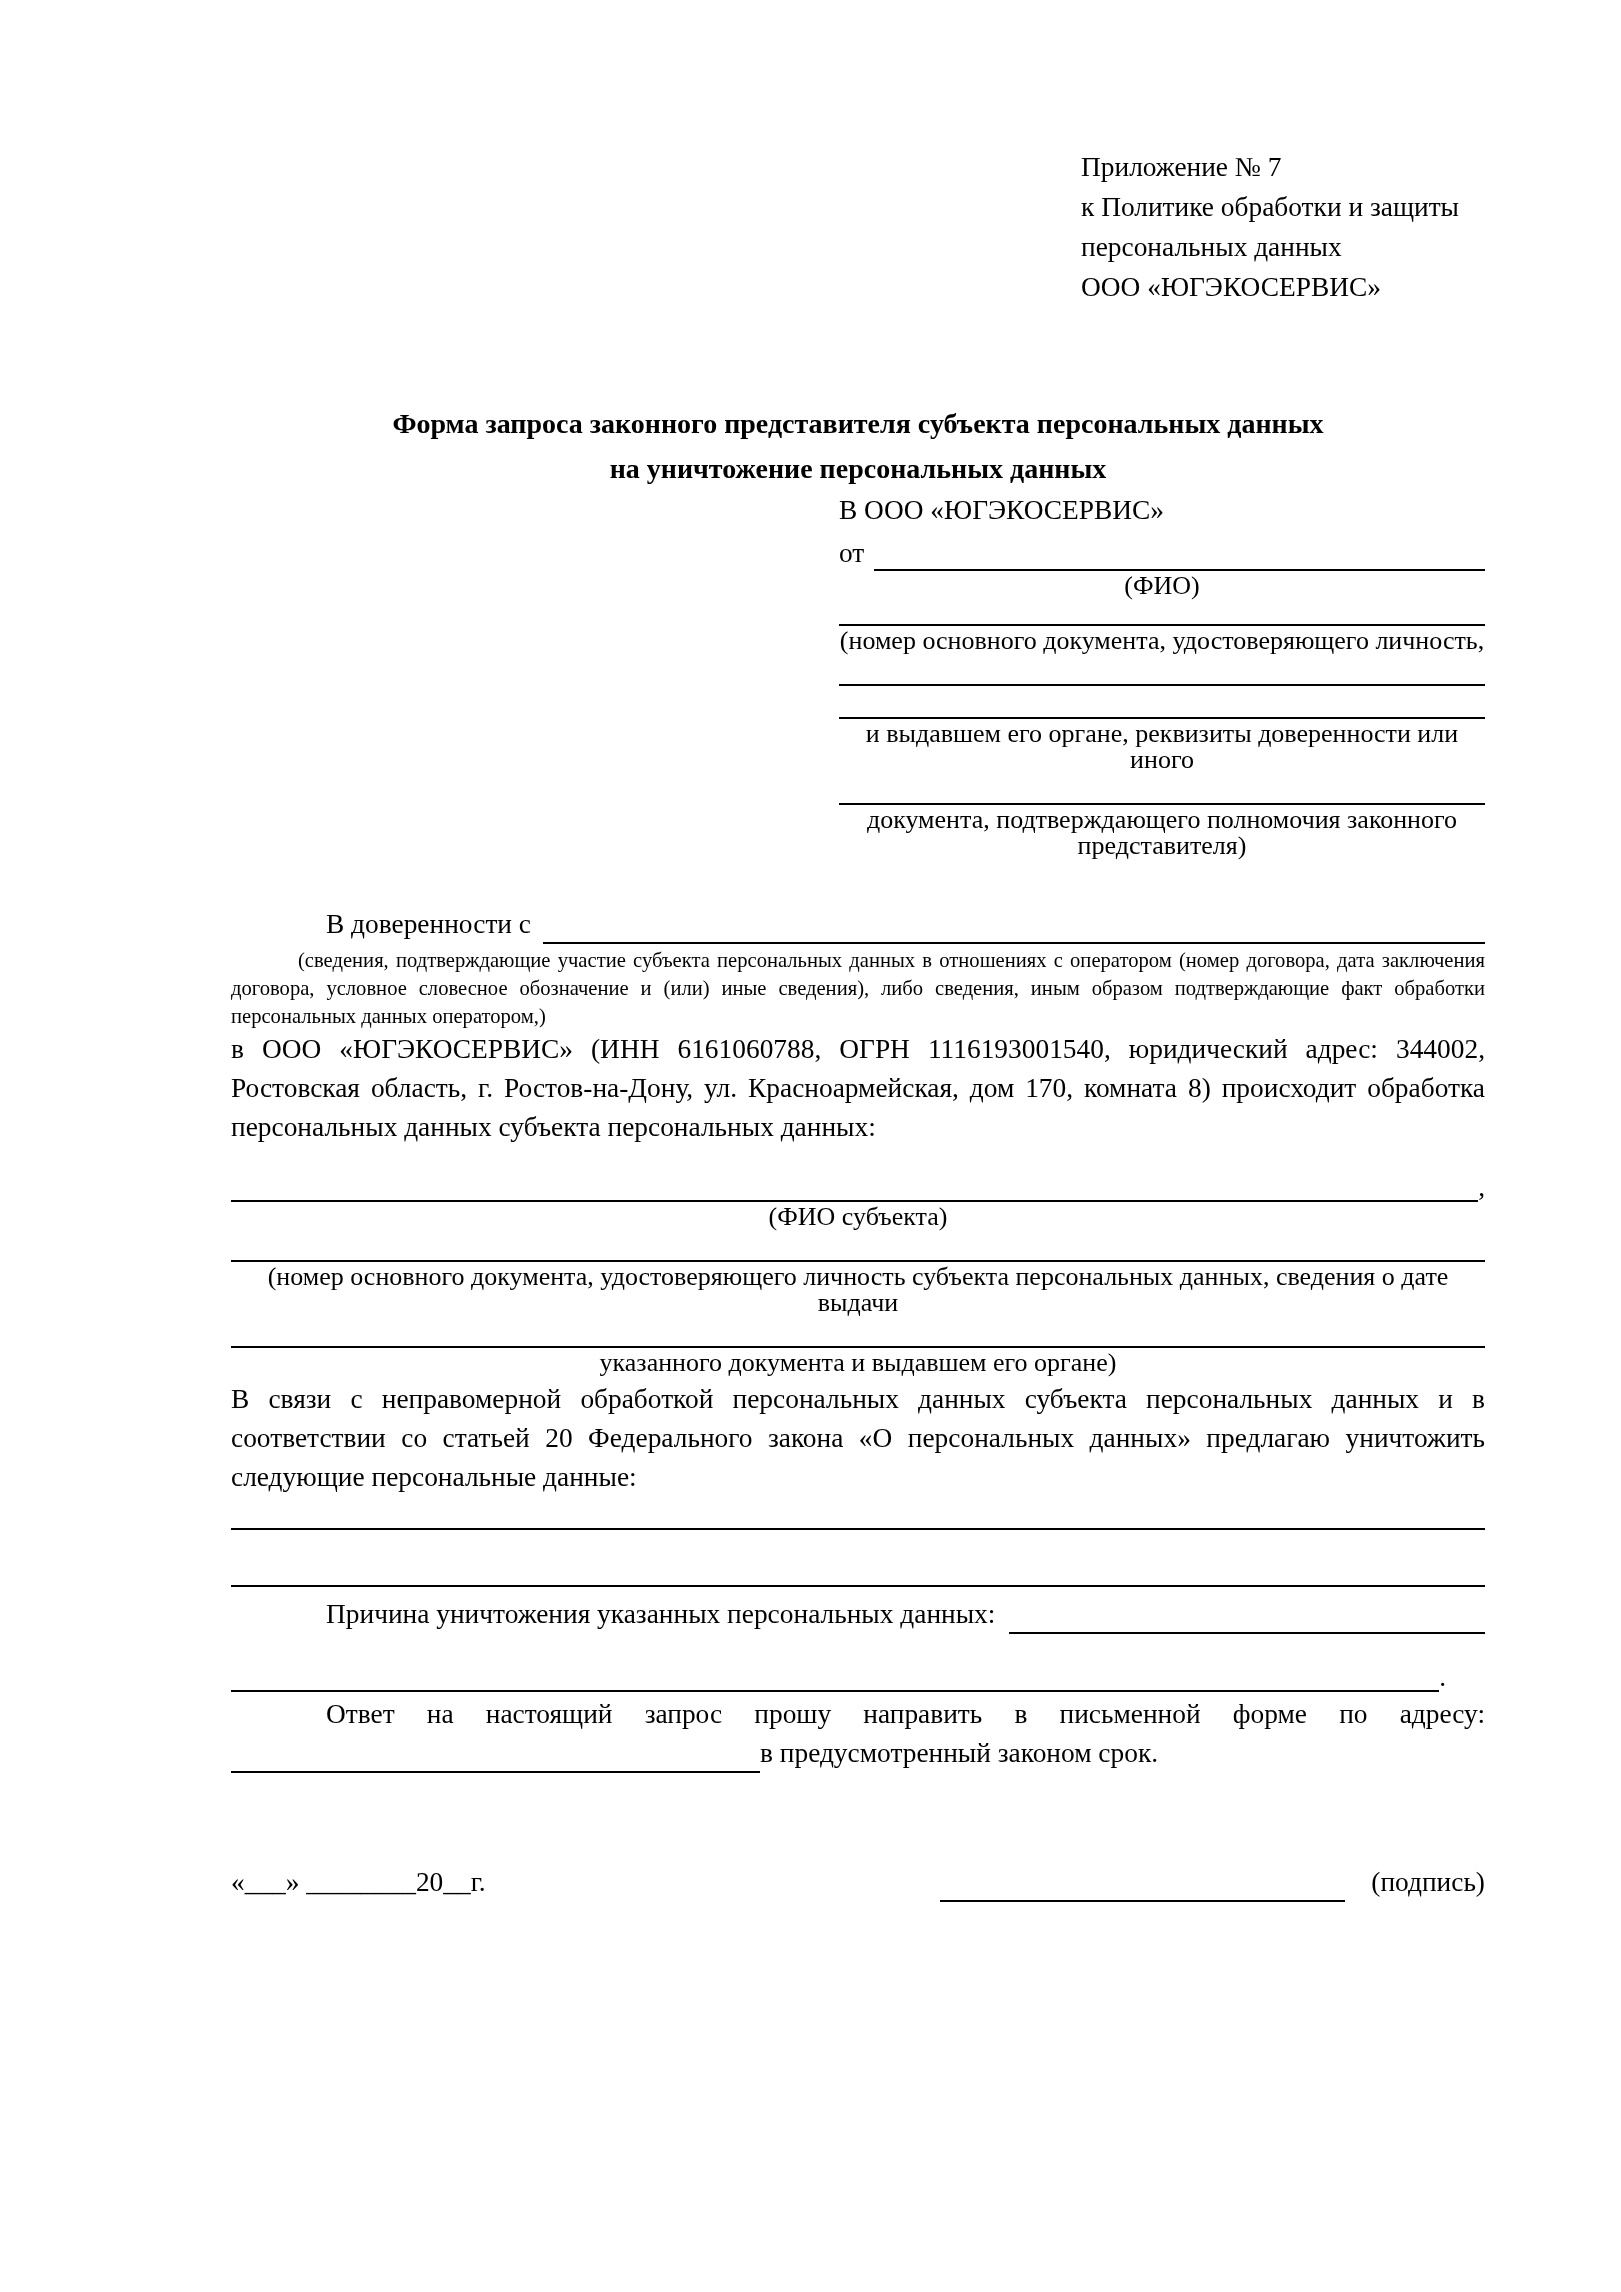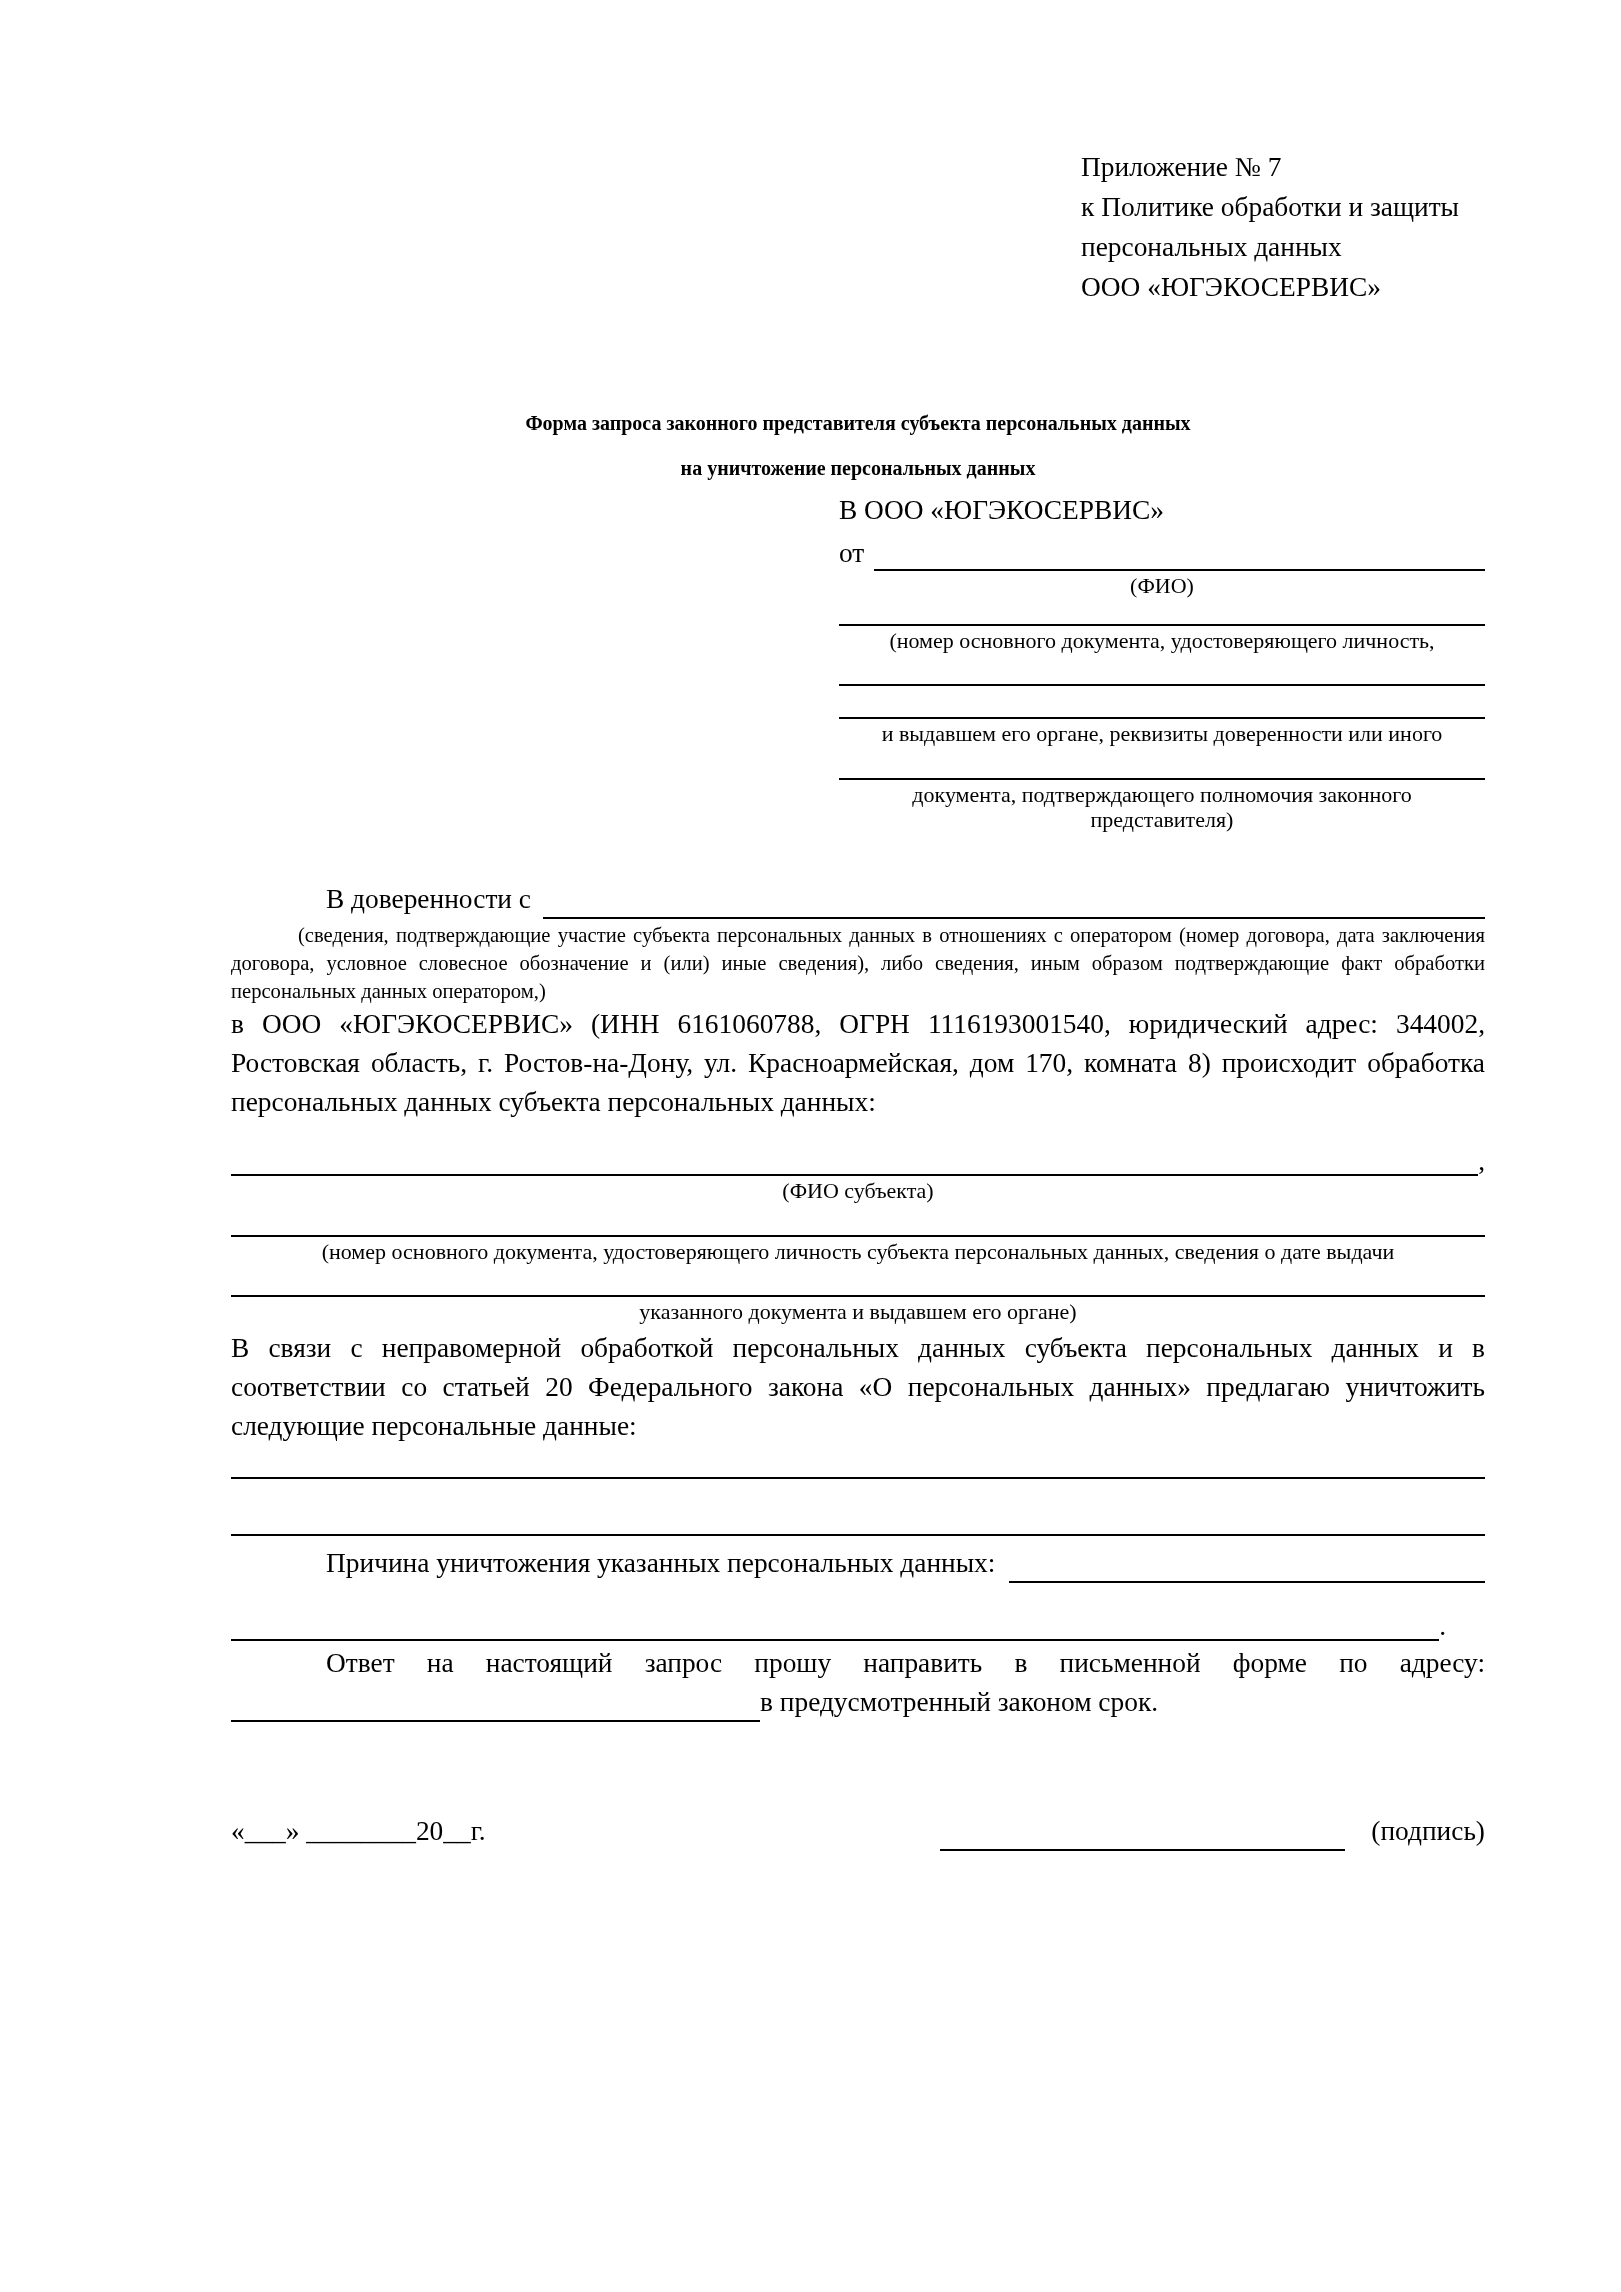--- a/index.html
+++ b/index.html
@@ -10,27 +10,27 @@
     padding:147px 136px 0 231px;
     background:#ffffff;
     color:#000000;
     font-family:"Liberation Serif","DejaVu Serif",serif;
     font-size:27.4px;
     overflow:hidden;
   }
   
   .header{margin-left:850px;line-height:40px;}
   
-  .title{margin-top:94px;text-align:center;font-weight:bold;font-size:20px;line-height:45px;}
+  .title{margin-top:94px;text-align:center;font-weight:bold;font-size:28px;line-height:45px;}
   
   .addressee{margin-left:608px;}
   .addressee .to{line-height:39px;}
   .from-row{display:flex;margin-top:5.9px;line-height:35px;}
   .from-row .fill{flex:1;border-bottom:2px solid #000;margin-left:9.8px;}
-  .cap{font-size:22px;line-height:25.5px;text-align:center;margin-top:2px;}
+  .cap{font-size:26px;line-height:25.5px;text-align:center;margin-top:2px;}
   .fline{height:0;border-bottom:2px solid #000;margin-top:31px;}
   .addressee .fline.first{margin-top:25.5px;}
   
   .accordance-row{display:flex;margin-top:47px;line-height:39px;}
   .accordance-row .indent{width:95px;flex:none;}
   .accordance-row .fill{flex:1;border-bottom:2px solid #000;margin-left:11.8px;}
   .small-note{font-size:20.6px;line-height:28px;text-align:justify;text-indent:67px;margin-top:2px;}
   .para{line-height:39px;text-align:justify;}
   .suffix-row{display:flex;align-items:flex-end;line-height:29px;}
   .suffix-row .fill{flex:1;border-bottom:2px solid #000;}

